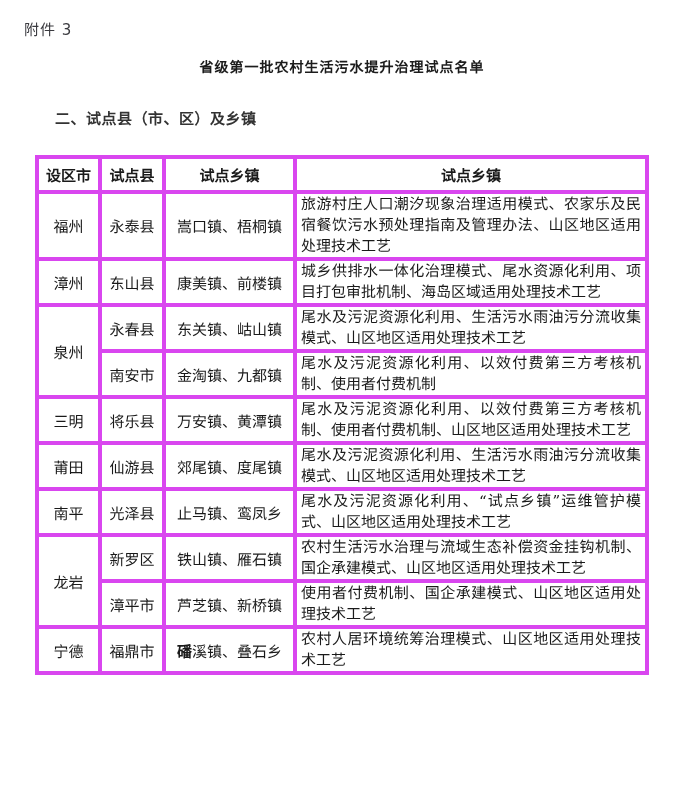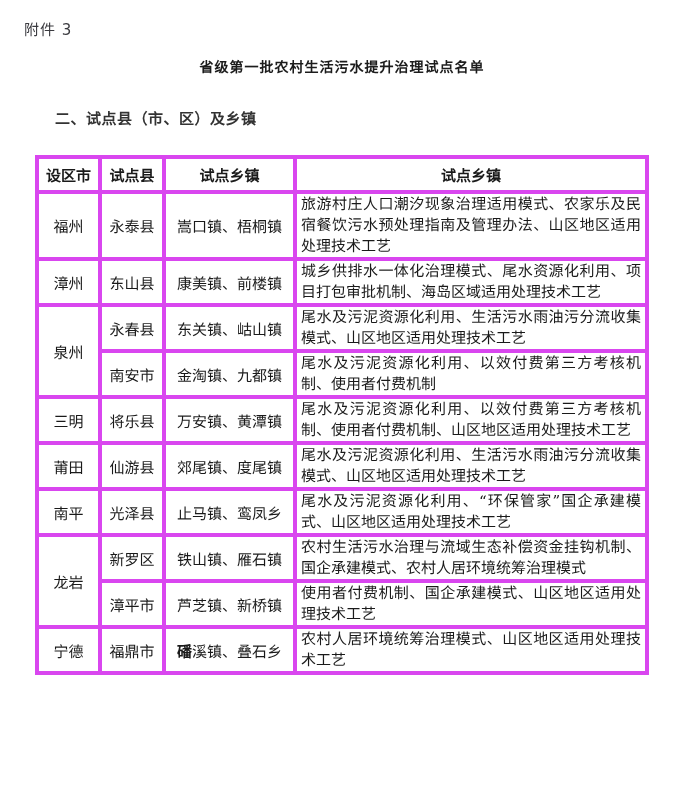--- a/index.html
+++ b/index.html
@@ -146,27 +146,27 @@
         <tr>
           <td rowspan="1" class="c-city">莆田</td>
           <td class="c-county">仙游县</td>
           <td class="c-towns">郊尾镇、度尾镇</td>
           <td class="c-focus">尾水及污泥资源化利用、生活污水雨油污分流收集模式、山区地区适用处理技术工艺</td>
         </tr>
         <tr>
           <td rowspan="1" class="c-city">南平</td>
           <td class="c-county">光泽县</td>
           <td class="c-towns">止马镇、鸾凤乡</td>
-          <td class="c-focus">尾水及污泥资源化利用、“环保管家”国企承建模式、山区地区适用处理技术工艺</td>
+          <td class="c-focus">尾水及污泥资源化利用、“试点乡镇”运维管护模式、山区地区适用处理技术工艺</td>
         </tr>
         <tr>
           <td rowspan="2" class="c-city">龙岩</td>
           <td class="c-county">新罗区</td>
           <td class="c-towns">铁山镇、雁石镇</td>
-          <td class="c-focus">农村生活污水治理与流域生态补偿资金挂钩机制、国企承建模式、农村人居环境统筹治理模式</td>
+          <td class="c-focus">农村生活污水治理与流域生态补偿资金挂钩机制、国企承建模式、山区地区适用处理技术工艺</td>
         </tr>
         <tr>
           <td class="c-county">漳平市</td>
           <td class="c-towns">芦芝镇、新桥镇</td>
           <td class="c-focus">使用者付费机制、国企承建模式、山区地区适用处理技术工艺</td>
         </tr>
         <tr>
           <td rowspan="1" class="c-city">宁德</td>
           <td class="c-county">福鼎市</td>
           <td class="c-towns"><b>磻</b>溪镇、叠石乡</td>

